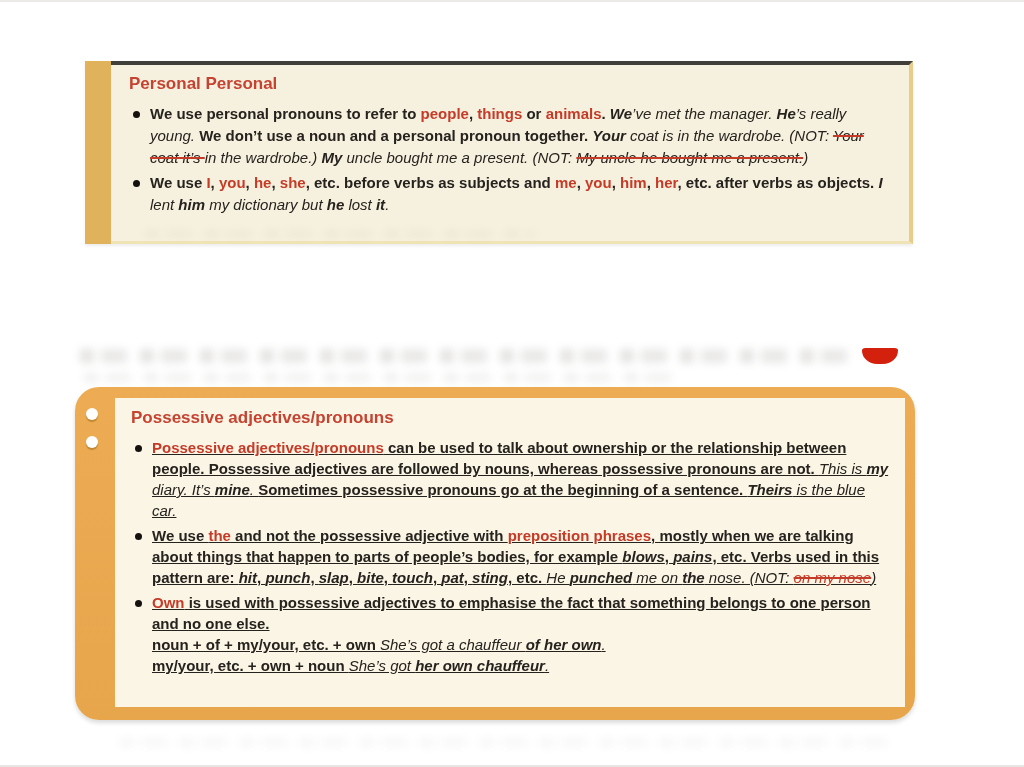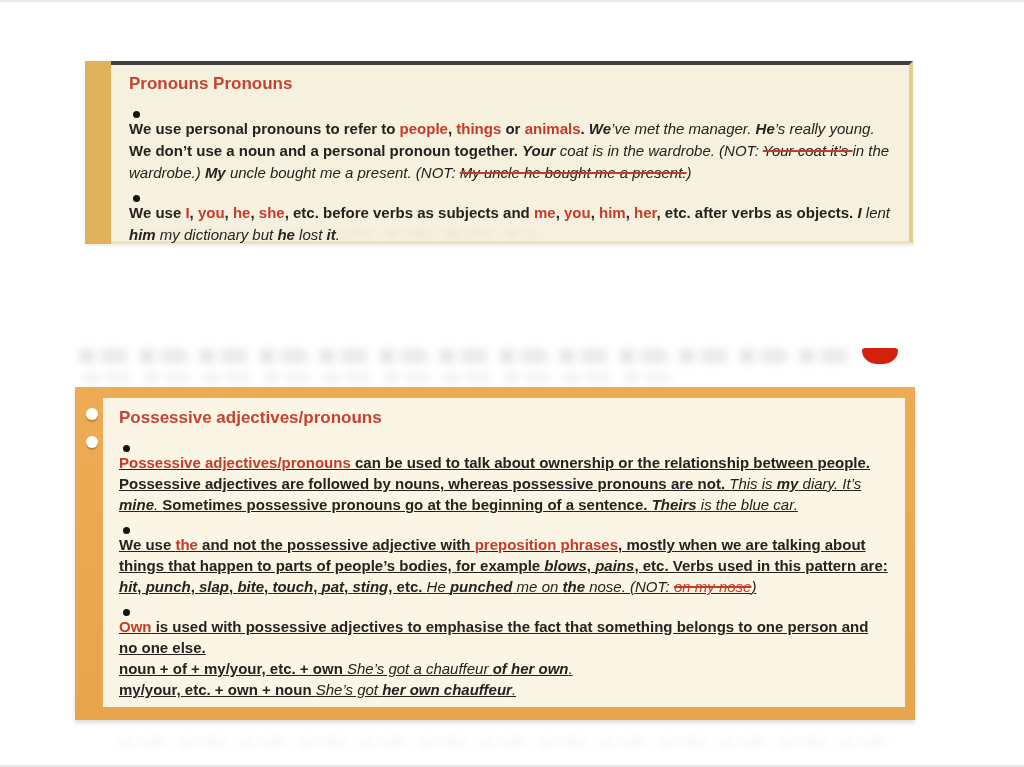--- a/index.html
+++ b/index.html
@@ -43,36 +43,36 @@
   .card-title{
     color:var(--heading-red);
     font-weight:bold;font-size:17px;line-height:20px;
     margin:2px 0 9px 0;
   }
   .bullets{list-style:none;margin:0;padding:0;}
   .bullet{
     display:flex;align-items:flex-start;
     font-size:15px;line-height:22px;
     margin:0 0 3px 0;
-    flex-direction:column;
   }
   .bullet .dot{
     width:7px;height:7px;border-radius:50%;
     background:#15110e;flex:none;
     margin:8px 10px 0 4px;
   }
   .bullet .txt{flex:1;}
 
   
   .bottom-card{
     position:absolute;left:75px;top:385px;width:840px;height:333px;
     background:linear-gradient(180deg,#edac53,#e7a64c);
     box-sizing:border-box;
-    padding:11px 10px 13px 28px;
+    padding:11px 10px 13px 40px;
     box-shadow:0 3px 4px rgba(0,0,0,.14);
+    border-radius:24px;
   }
   .bottom-card .inner{
     width:100%;height:100%;
     background:var(--cream-bottom);
     box-sizing:border-box;
     padding:8px 16px 0 16px;
   }
   .bottom-card .bullet{line-height:21px;margin-bottom:4px;text-decoration:underline;}
   .hole{
     position:absolute;width:12px;height:12px;border-radius:50%;
@@ -108,21 +108,21 @@
   .ghost.g4{left:145px;top:229px;width:390px;height:6px;opacity:.16;}
 </style>
 </head>
 <body>
 
 <div class="page">
 
   <div class="top-card">
     <div class="spine"></div>
     <div class="content">
-      <div class="card-title">Pronouns Pronouns</div>
+      <div class="card-title">Personal Personal</div>
       <ul class="bullets">
         <li class="bullet">
           <span class="dot"></span>
           <span class="txt"><span class="b">We use personal pronouns to refer to </span><span class="b r">people</span><span class="b">, </span><span class="b r">things</span><span class="b"> or </span><span class="b r">animals</span><span class="b">. </span><span class="b i">We</span><span class="i">’ve met the manager. </span><span class="b i">He</span><span class="i">’s really young. </span><span class="b">We don’t use a noun and a personal pronoun together. </span><span class="b i">Your</span><span class="i"> coat is in the wardrobe. (NOT: </span><span class="i s">Your coat it’s </span><span class="i">in the wardrobe.) </span><span class="b i">My</span><span class="i"> uncle bought me a present. (NOT: </span><span class="i s">My uncle he bought me a present.</span><span class="i">)</span></span>
         </li>
         <li class="bullet">
           <span class="dot"></span>
           <span class="txt"><span class="b">We use </span><span class="b r">I</span><span class="b">, </span><span class="b r">you</span><span class="b">, </span><span class="b r">he</span><span class="b">, </span><span class="b r">she</span><span class="b">, etc. before verbs as subjects and </span><span class="b r">me</span><span class="b">, </span><span class="b r">you</span><span class="b">, </span><span class="b r">him</span><span class="b">, </span><span class="b r">her</span><span class="b">, etc. after verbs as objects. </span><span class="b i">I</span><span class="i"> lent </span><span class="b i">him</span><span class="i"> my dictionary but </span><span class="b i">he</span><span class="i"> lost </span><span class="b i">it</span><span class="i">.</span></span>
         </li>
       </ul>

